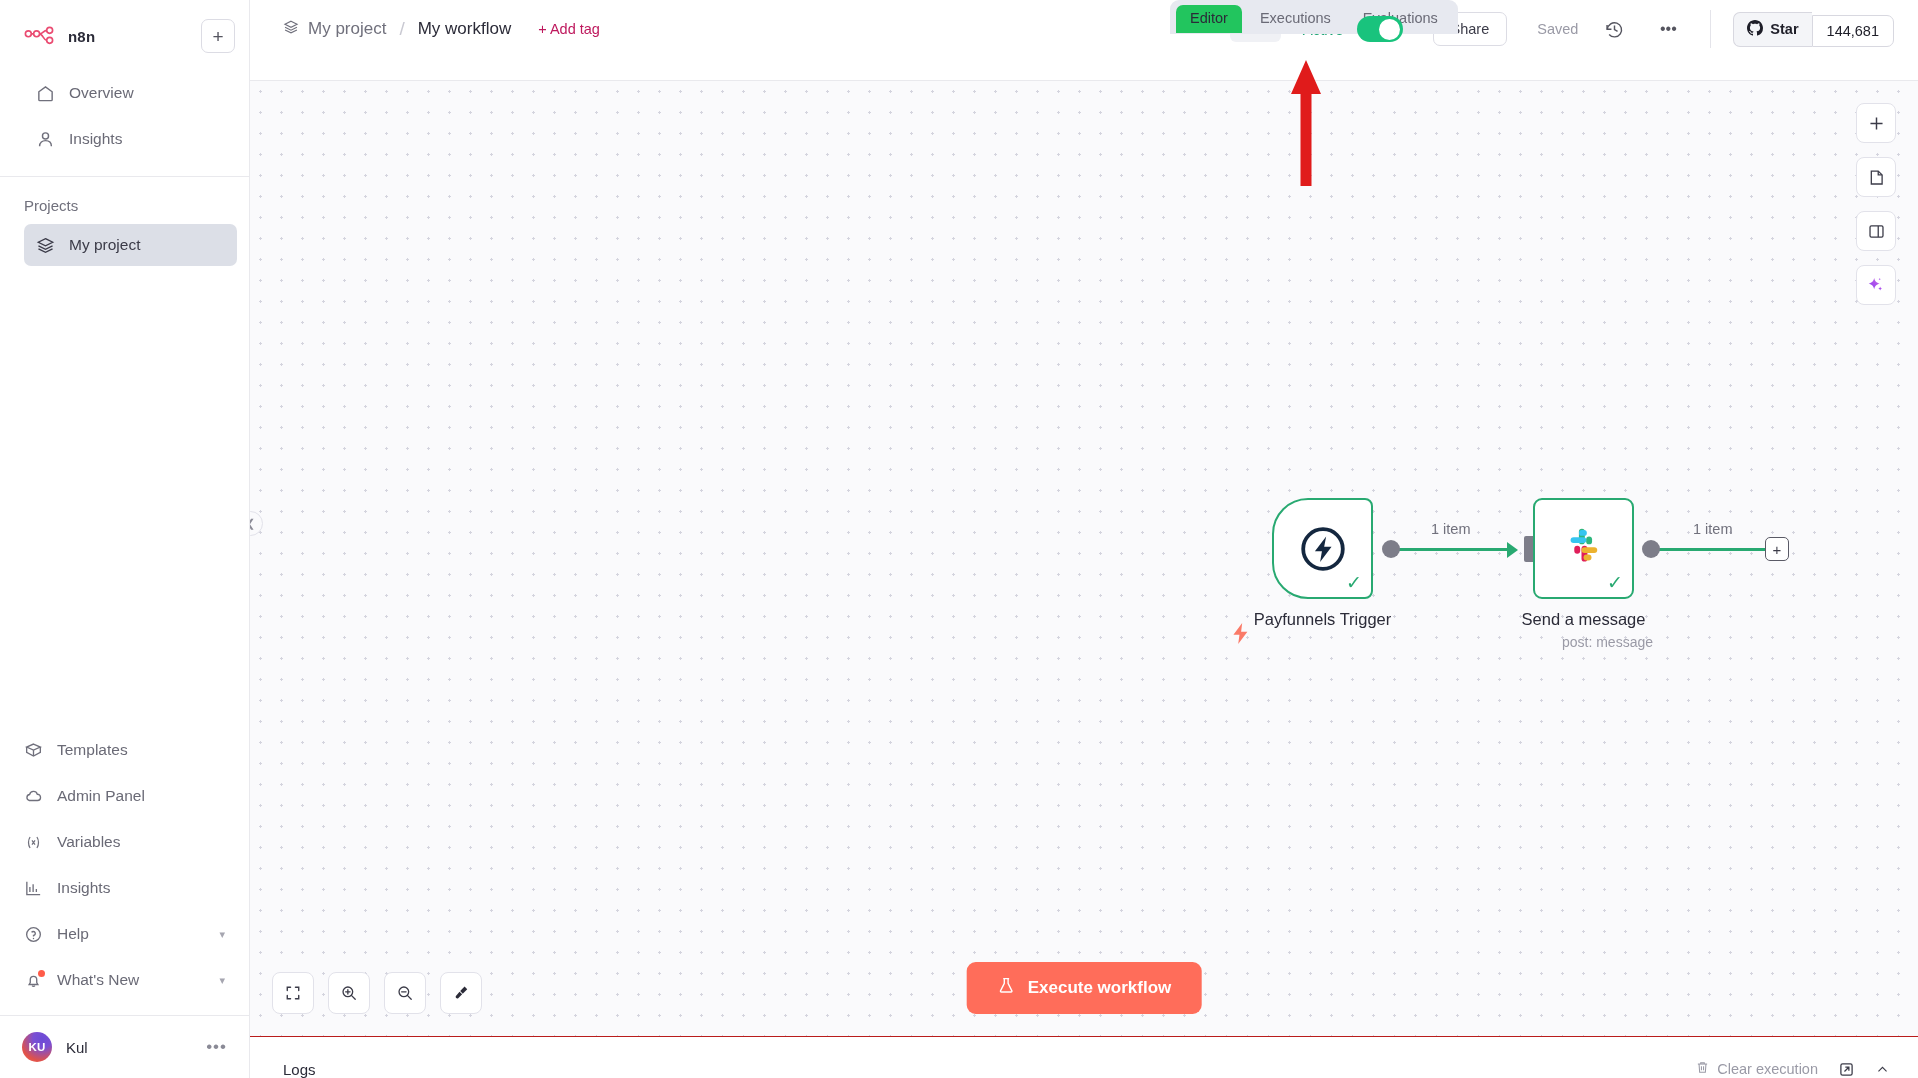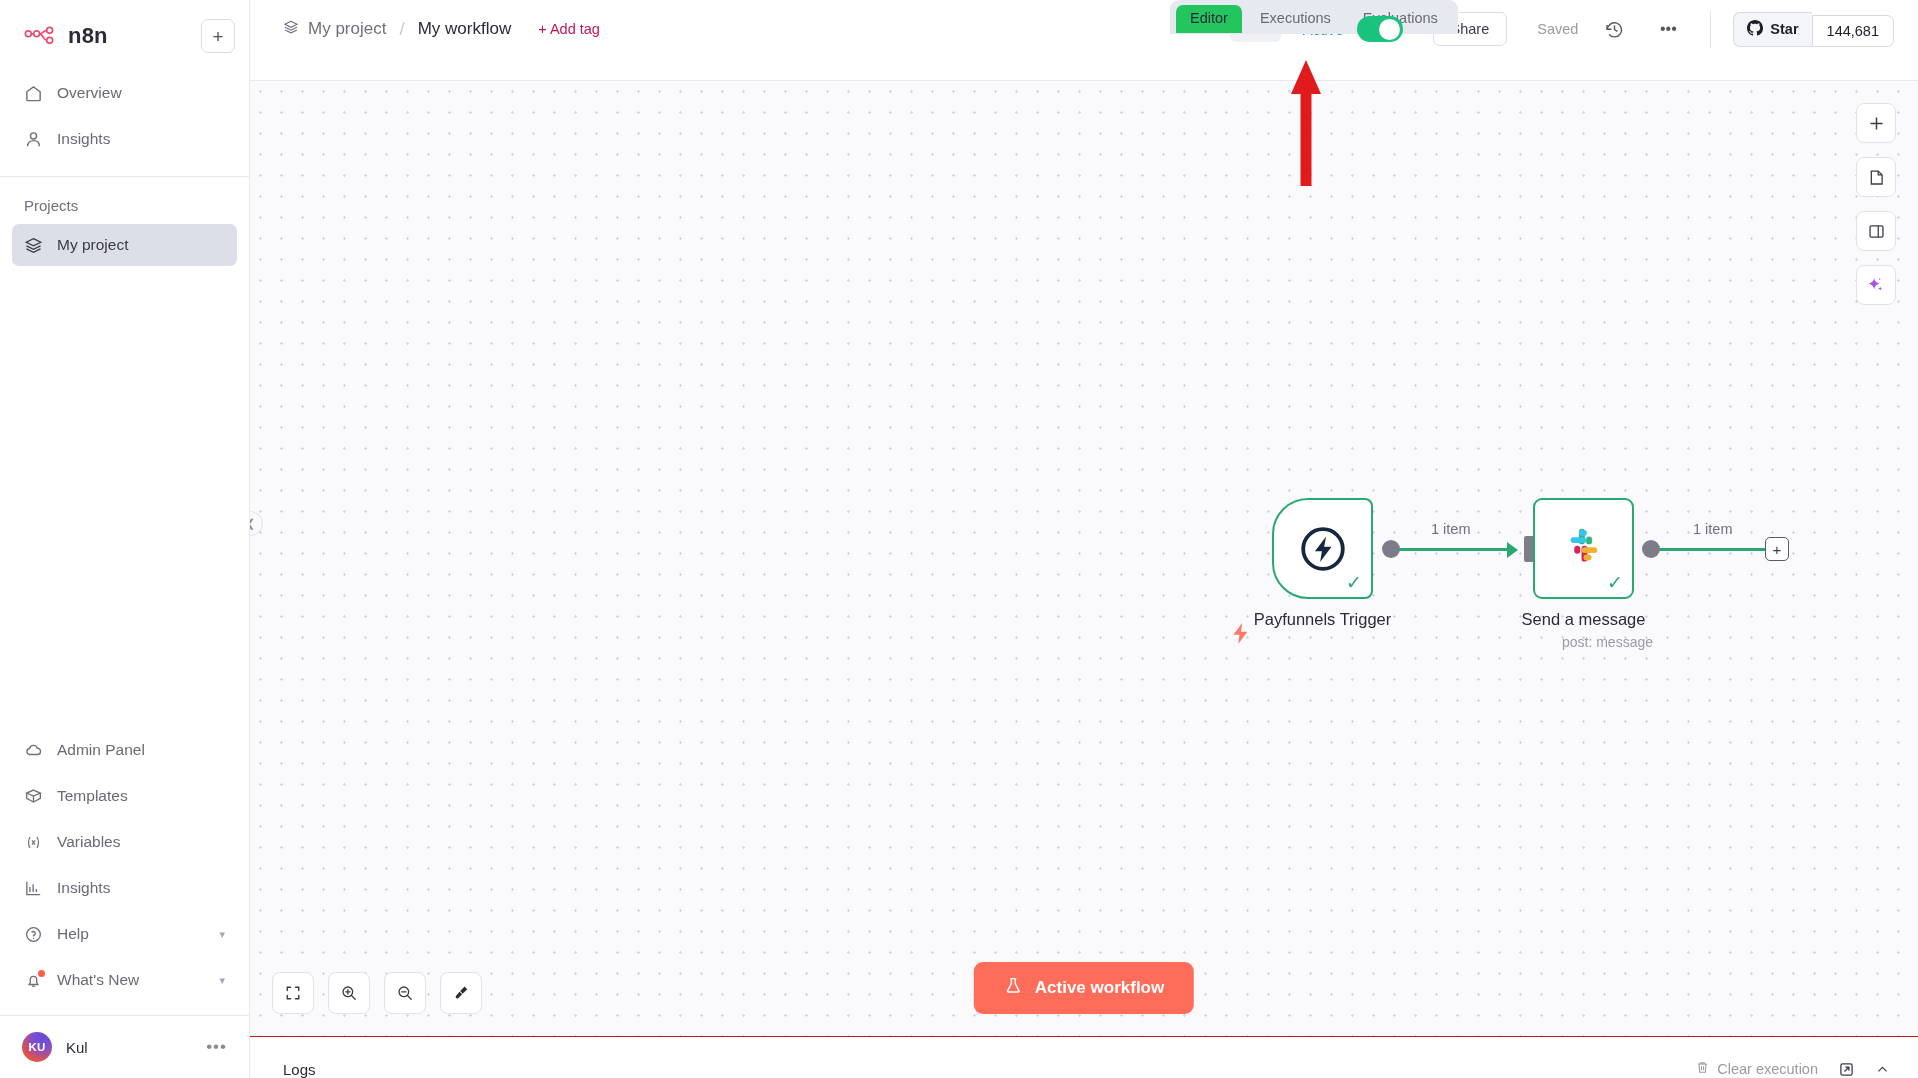--- a/index.html
+++ b/index.html
@@ -12,27 +12,27 @@
 
   
   .sidebar {
     width: 250px; height: 1078px; background: #fff;
     border-right: 1px solid #e9e9ed;
     display: flex; flex-direction: column; position: relative; z-index: 5;
   }
   .sb-top { padding: 14px 14px 0 14px; }
   .sb-logo-row { display: flex; align-items: center; height: 44px; padding-left: 10px; }
   .sb-logo-mark { width: 40px; height: 22px; flex: 0 0 auto; }
-  .sb-logo-text { font-size: 22px; font-weight: bold; color: #2b2b38; margin-left: 4px; letter-spacing: .2px; }
+  .sb-logo-text { font-size: 15px; font-weight: bold; color: #2b2b38; margin-left: 4px; letter-spacing: .2px; }
   .sb-plus-btn {
     margin-left: auto; width: 34px; height: 34px; border: 1px solid #dcdce4;
     border-radius: 7px; background: #fff; display: flex; align-items: center;
     justify-content: center; color: #55555f; font-size: 19px; line-height: 1; cursor: pointer;
   }
-  .sb-nav { padding: 14px 12px 0 12px; }
+  .sb-nav { padding: 14px 12px 0 24px; }
   .sb-item {
     display: flex; align-items: center; gap: 14px; height: 42px;
     padding: 0 12px; border-radius: 7px; cursor: pointer;
     color: #6a6a76; font-size: 15.5px; margin-bottom: 4px;
   }
   .sb-item .ico { width: 19px; height: 19px; flex: 0 0 19px; display: flex; align-items: center; justify-content: center; color: #70707c; }
   .sb-item.active { background: #dcdfe7; color: #3b3b48; }
   .sb-sep { height: 1px; background: #e9e9ed; margin: 12px 0 0 0; }
   .sb-section-title { font-size: 15px; color: #70707c; padding: 20px 24px 10px 24px; }
   .sb-spacer { flex: 1 1 auto; }
@@ -261,34 +261,34 @@
         <span>My project</span>
       </div>
     </div>
 
     <div class="sb-spacer"></div>
 
     <div class="sb-bottom">
       <div class="sb-item">
         <span class="ico">
           <svg viewBox="0 0 20 20" width="19" height="19" fill="none" stroke="#70707c" stroke-width="1.4">
-            <path d="M5.6 14.2 A3.2 3.2 0 0 1 5.9 7.9 A4.2 4.2 0 0 1 14 7.6 A3.3 3.3 0 0 1 14.2 14.2 Z"></path>
-          </svg>
-        </span>
-        <span>Admin Panel</span>
-      </div>
-      <div class="sb-item">
-        <span class="ico">
-          <svg viewBox="0 0 20 20" width="19" height="19" fill="none" stroke="#70707c" stroke-width="1.4">
             <path d="M10 3.2 L17.2 6.4 L10 9.6 L2.8 6.4 Z"></path>
             <path d="M2.8 6.4 V12 L10 15.8 L17.2 12 V6.4"></path>
             <path d="M10 9.6 V15.8"></path>
           </svg>
         </span>
         <span>Templates</span>
+      </div>
+      <div class="sb-item">
+        <span class="ico">
+          <svg viewBox="0 0 20 20" width="19" height="19" fill="none" stroke="#70707c" stroke-width="1.4">
+            <path d="M5.6 14.2 A3.2 3.2 0 0 1 5.9 7.9 A4.2 4.2 0 0 1 14 7.6 A3.3 3.3 0 0 1 14.2 14.2 Z"></path>
+          </svg>
+        </span>
+        <span>Admin Panel</span>
       </div>
       <div class="sb-item">
         <span class="ico">
           <svg viewBox="0 0 20 20" width="19" height="19" fill="none" stroke="#70707c" stroke-width="1.3">
             <path d="M6.4 4.2 C4.2 7.4 4.2 12.6 6.4 15.8"></path>
             <path d="M13.6 4.2 C15.8 7.4 15.8 12.6 13.6 15.8"></path>
             <path d="M8.4 7.8 L11.6 12.2 M11.6 7.8 L8.4 12.2"></path>
           </svg>
         </span>
         <span>Variables</span>
@@ -507,21 +507,21 @@
         </div>
       </div>
 
       <button class="exec-btn">
         <span>
           <svg viewBox="0 0 22 22" width="19" height="19" fill="none" stroke="#fff" stroke-width="1.6" stroke-linejoin="round">
             <path d="M8.8 3 V8.6 L4.4 17.2 A1 1 0 0 0 5.3 18.6 H16.7 A1 1 0 0 0 17.6 17.2 L13.2 8.6 V3"></path>
             <path d="M7.6 3 H14.4"></path>
           </svg>
         </span>
-        <span>Active workflow</span>
+        <span>Execute workflow</span>
       </button>
     </div>
 
     <div class="statusbar">
       <span class="logs-txt">Logs</span>
       <span class="sb-right">
         <span class="clear-exec">
           <span>
             <svg viewBox="0 0 20 20" width="15" height="15" fill="none" stroke="#9a9aa6" stroke-width="1.4">
               <path d="M3.8 5.4 H16.2"></path>

